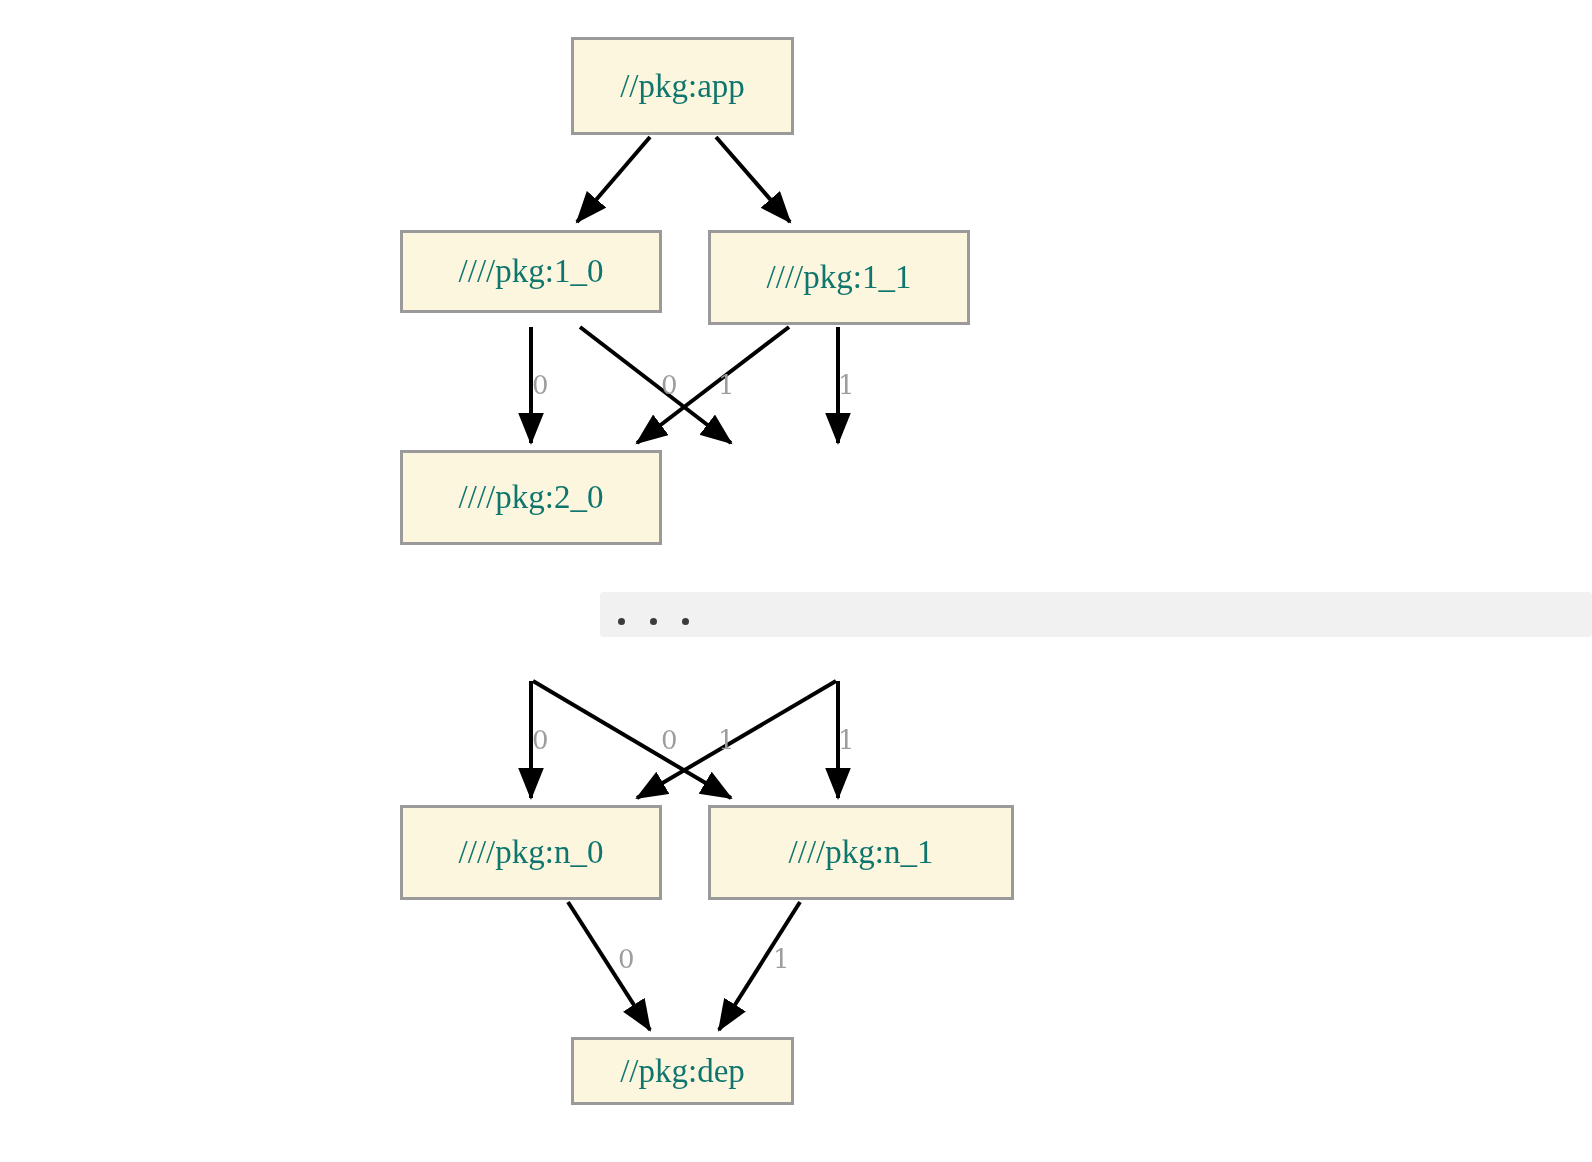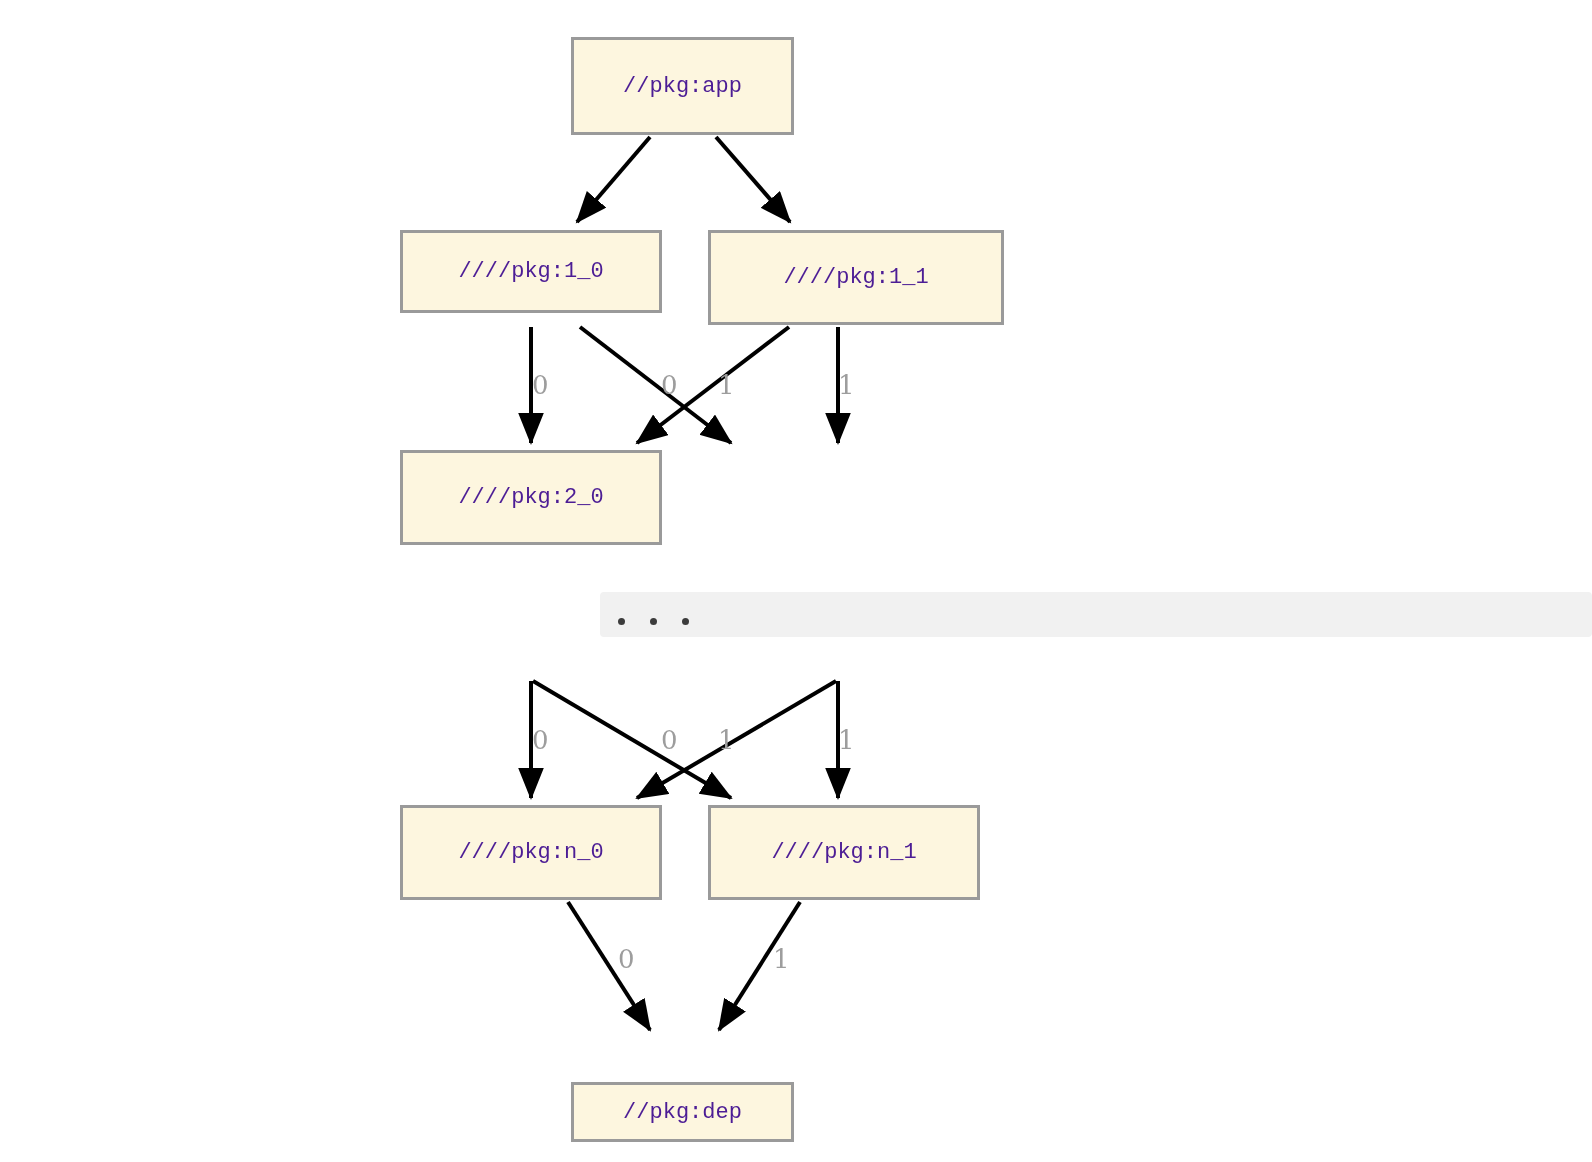--- a/index.html
+++ b/index.html
@@ -27,23 +27,23 @@
   .node-box {
     position: absolute;
     box-sizing: border-box;
     background: #fdf6df;
     border: 3px solid #9a9a9a;
     display: flex;
     align-items: center;
     justify-content: center;
   }
   .node-label {
-    font-family: Liberation Mono, monospace;
-    font-size: 22px;
-    color: #4c1d95;
+    font-family: Liberation Serif, serif;
+    font-size: 33px;
+    color: #0f766e;
     letter-spacing: 0px;
     white-space: nowrap;
   }
   .edge-label {
     position: absolute;
     font-family: "DejaVu Serif", serif;
     font-size: 26px;
     color: #9d9d9d;
     white-space: nowrap;
     line-height: 1;
@@ -107,38 +107,38 @@
   </svg>
 
   <div class="node-box" style="left:571px; top:37px; width:223px; height:98px;">
     <span class="node-label">//pkg:app</span>
   </div>
 
   <div class="node-box" style="left:400px; top:230px; width:262px; height:83px;">
     <span class="node-label">////pkg:1_0</span>
   </div>
 
-  <div class="node-box" style="left:708px; top:230px; width:296px; height:95px;text-align:right;">
+  <div class="node-box" style="left:708px; top:230px; width:262px; height:95px;text-align:right;">
     <span class="node-label">////pkg:1_1</span>
   </div>
 
   <div class="node-box" style="left:400px; top:450px; width:262px; height:95px;">
     <span class="node-label">////pkg:2_0</span>
   </div>
 
 
   <div class="node-box" style="left:400px; top:805px; width:262px; height:95px;">
     <span class="node-label">////pkg:n_0</span>
   </div>
 
-  <div class="node-box" style="left:708px; top:805px; width:272px; height:95px;">
+  <div class="node-box" style="left:708px; top:805px; width:306px; height:95px;">
     <span class="node-label">////pkg:n_1</span>
   </div>
 
-  <div class="node-box" style="left:571px; top:1037px; width:223px; height:60px;margin-top:45px;">
+  <div class="node-box" style="left:571px; top:1037px; width:223px; height:68px;">
     <span class="node-label">//pkg:dep</span>
   </div>
 
   <span class="edge-label" style="left:532px; top:372px;">0</span>
   <span class="edge-label" style="left:661px; top:372px;">0</span>
   <span class="edge-label" style="left:718px; top:372px;">1</span>
   <span class="edge-label" style="left:838px; top:372px;">1</span>
 
   <span class="edge-label" style="left:532px; top:727px;">0</span>
   <span class="edge-label" style="left:661px; top:727px;">0</span>

